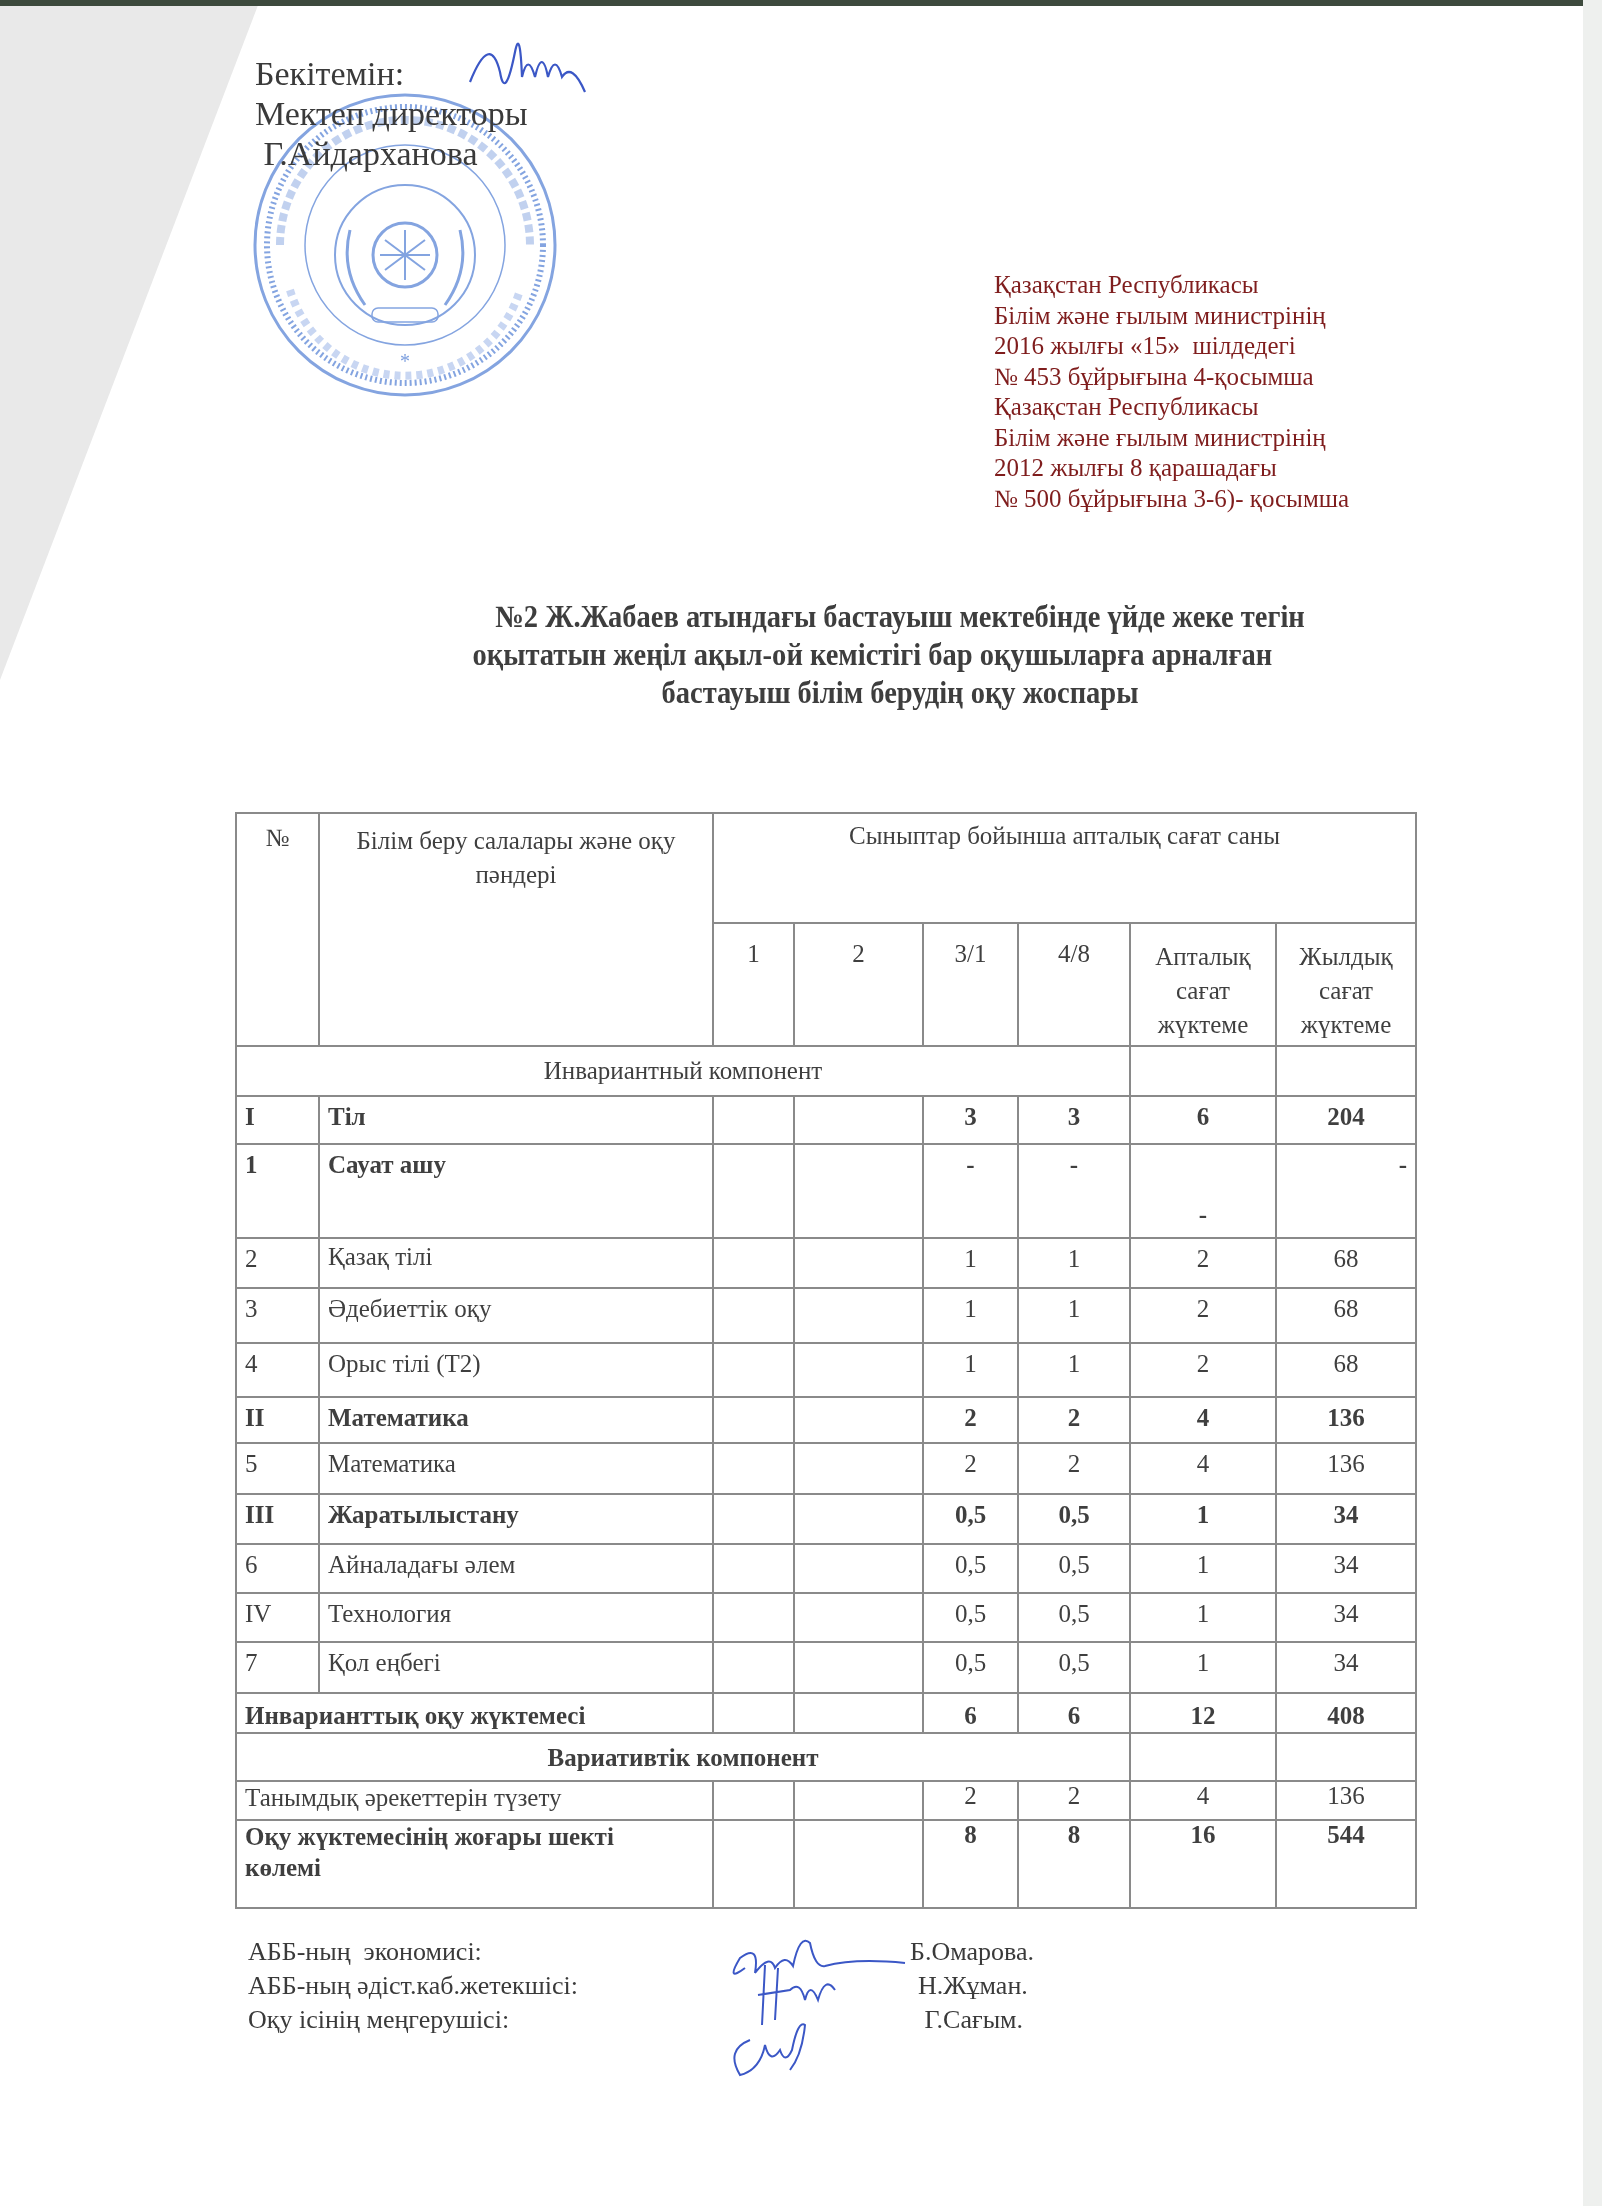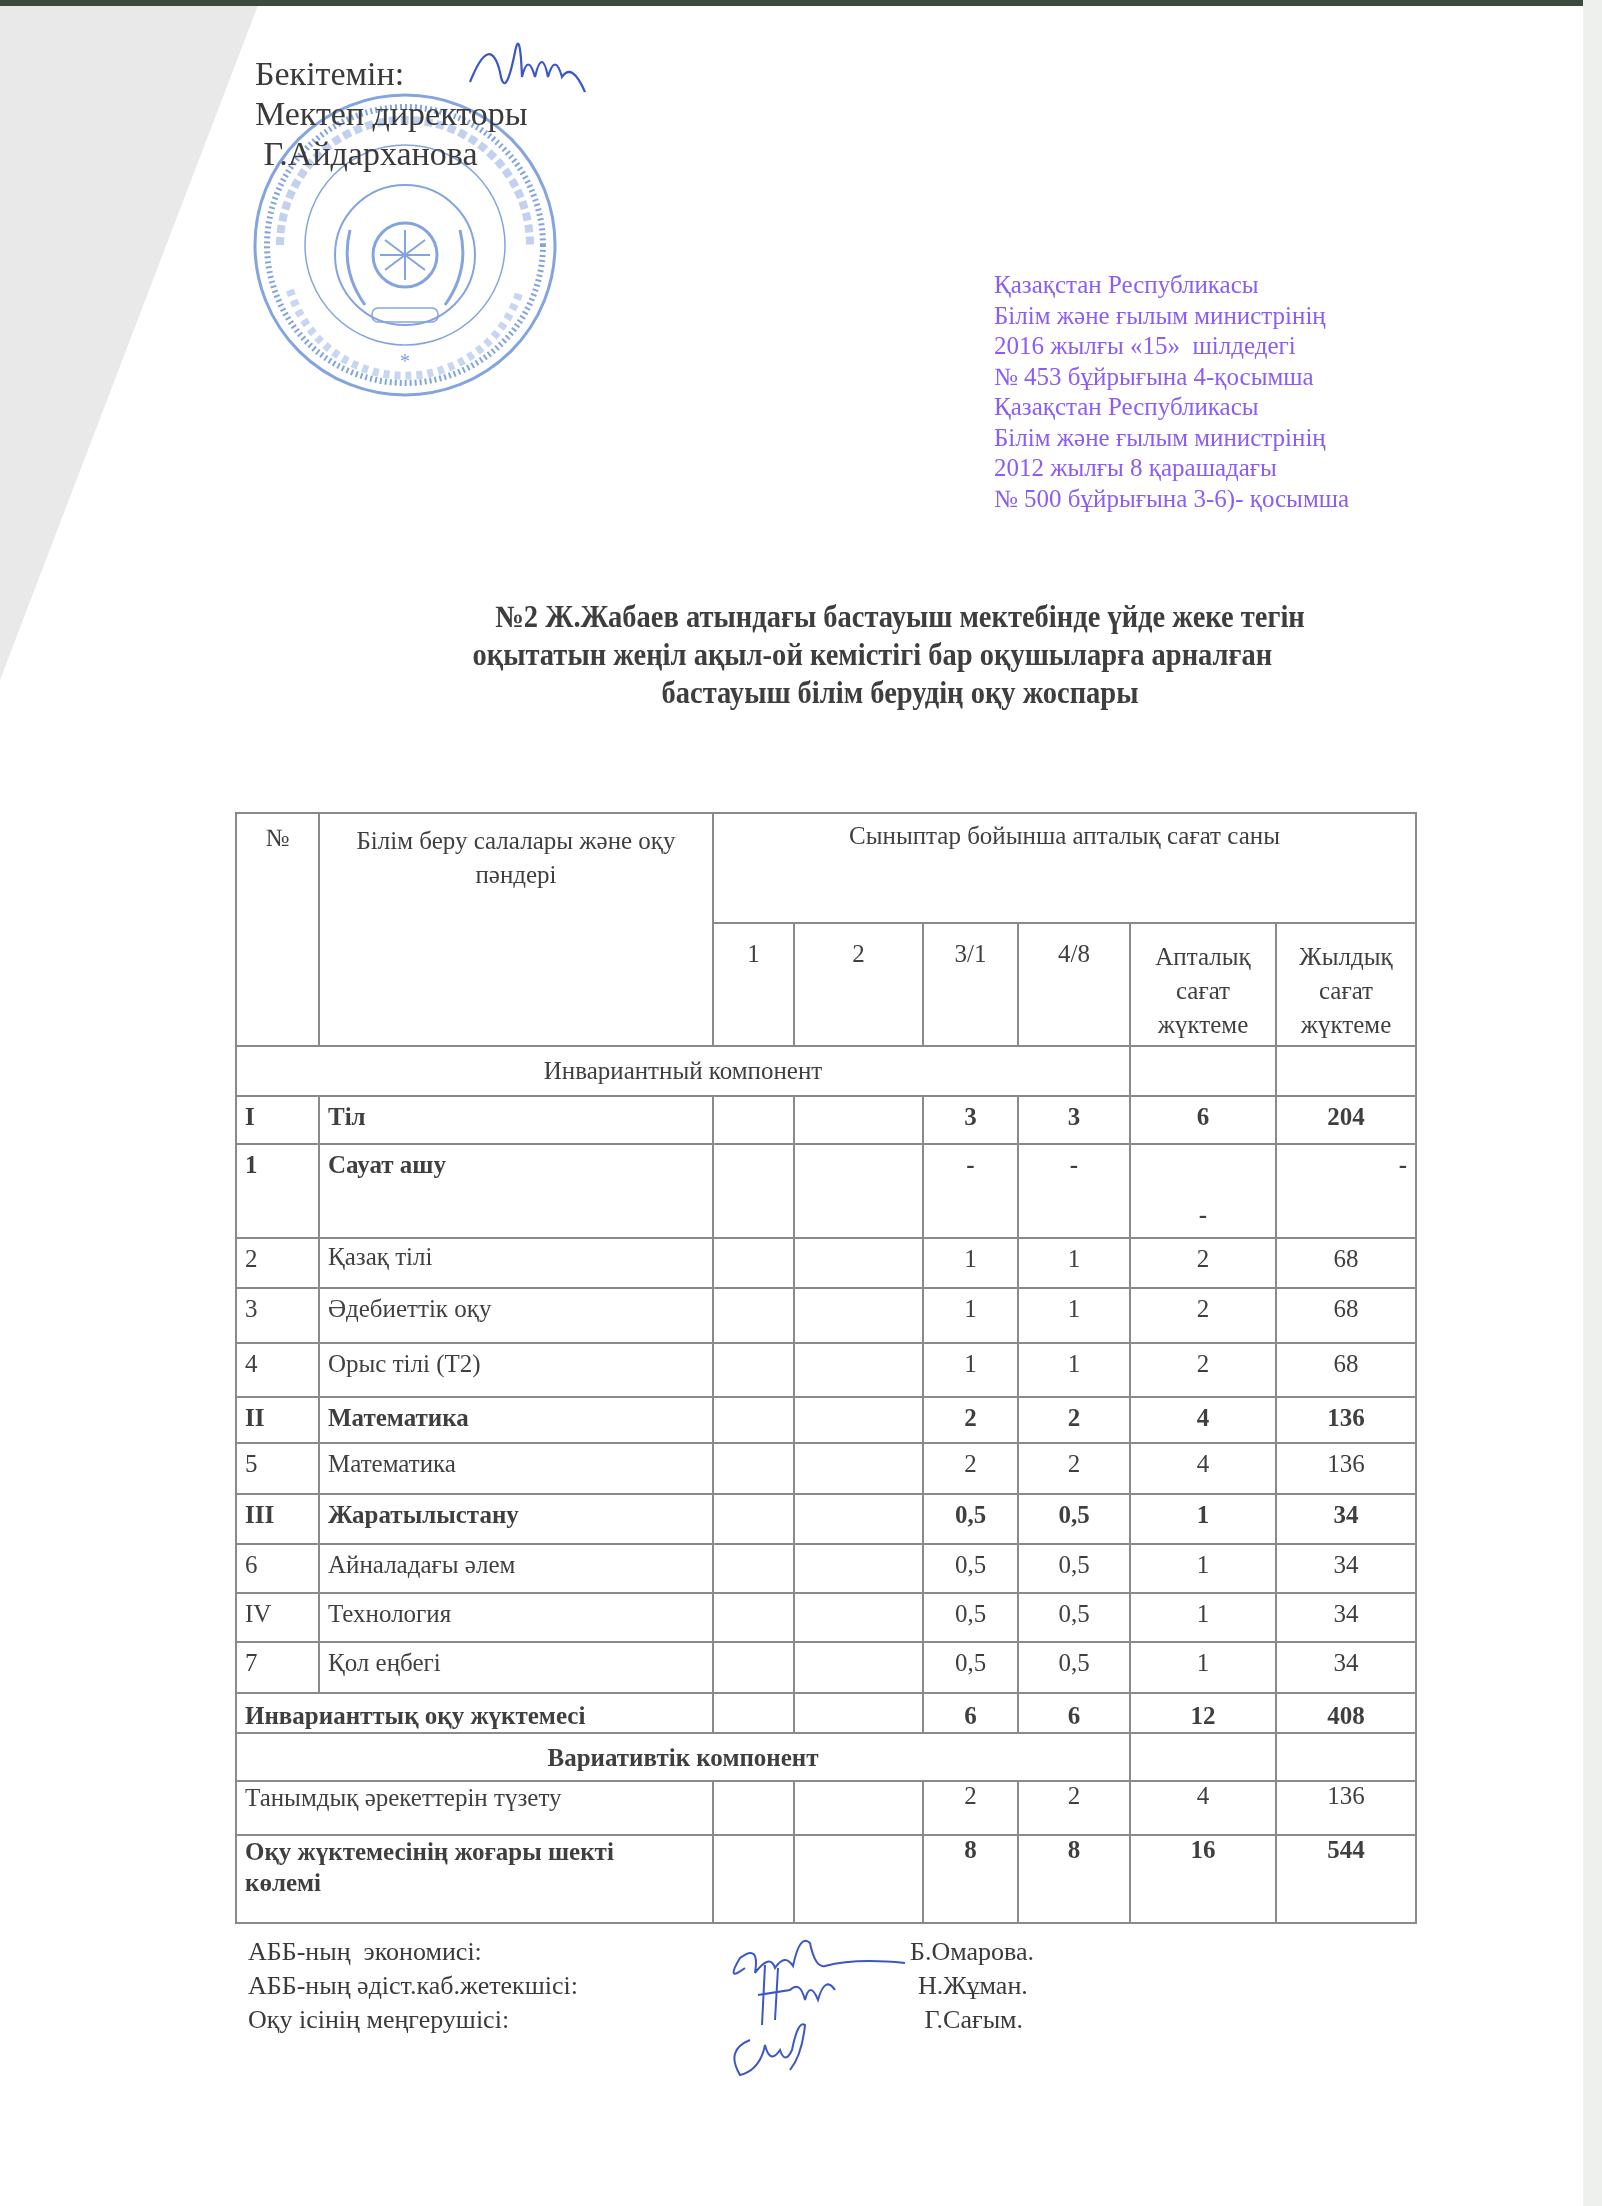--- a/index.html
+++ b/index.html
@@ -3,21 +3,21 @@
 <meta charset="utf-8">
 <style>
   html, body { margin:0; padding:0; }
   body { width:1602px; height:2206px; position:relative; overflow:hidden; background:#fdfdfd; font-family:"Liberation Serif", serif; color:#454545; }
   .page { position:absolute; left:0; top:0; width:1583px; height:2206px; background:#ffffff; }
   .fold { position:absolute; left:0; top:0; width:0; height:0; border-top:680px solid #e9e9e9; border-right:260px solid transparent; }
   .topbar { position:absolute; left:0; top:0; width:1602px; height:6px; background:#3d4a3d; }
   .rightedge { position:absolute; left:1583px; top:0; width:19px; height:2206px; background:#eef0ee; }
   .abs { position:absolute; white-space:nowrap; }
   .approve { left:255px; top:54px; font-size:34px; line-height:40px; color:#3a3a3a; }
-  .ref { left:994px; top:270px; font-size:25px; line-height:30.5px; color:#8b5cf6; }
+  .ref { left:994px; top:270px; font-size:25px; line-height:30.5px; color:#7f1d1d; }
   .title { left:300px; top:598px; width:1200px; text-align:center; font-weight:bold; font-size:31px; line-height:38px; color:#3e3e3e; transform:scaleX(0.92); transform-origin:center; }
   .stamp { position:absolute; left:250px; top:90px; width:310px; height:310px; }
   .sig { position:absolute; }
   table.plan { position:absolute; left:235px; top:812px; border-collapse:collapse; font-size:25px; color:#3f3f3f; }
   table.plan td { border:2px solid #8a8a8a; padding:0 8px; vertical-align:top; }
   .c-n { text-align:center; }
   .b { font-weight:bold; }
   .center { text-align:center; }
   .signs { left:248px; top:1935px; font-size:26px; line-height:34px; color:#3a3a3a; }
   .signs .row { position:relative; height:34px; }
@@ -225,21 +225,21 @@
     <td class="c-n" style="padding-top:8px;">6</td>
     <td class="c-n" style="padding-top:8px;">6</td>
     <td class="c-n" style="padding-top:8px;">12</td>
     <td class="c-n" style="padding-top:8px;">408</td>
   </tr>
   <tr style="height:48px;">
     <td colspan="6" class="center b" style="padding-top:10px;">Вариативтік компонент</td>
     <td></td>
     <td></td>
   </tr>
-  <tr style="height:54px;">
+  <tr style="height:39px;">
     <td colspan="2" style="padding-top:2px;">Танымдық әрекеттерін түзету</td>
     <td></td>
     <td></td>
     <td class="c-n">2</td>
     <td class="c-n">2</td>
     <td class="c-n">4</td>
     <td class="c-n">136</td>
   </tr>
   <tr style="height:88px;" class="b">
     <td colspan="2" style="line-height:31px;padding-right:80px;">Оқу жүктемесінің жоғары шекті көлемі</td>

